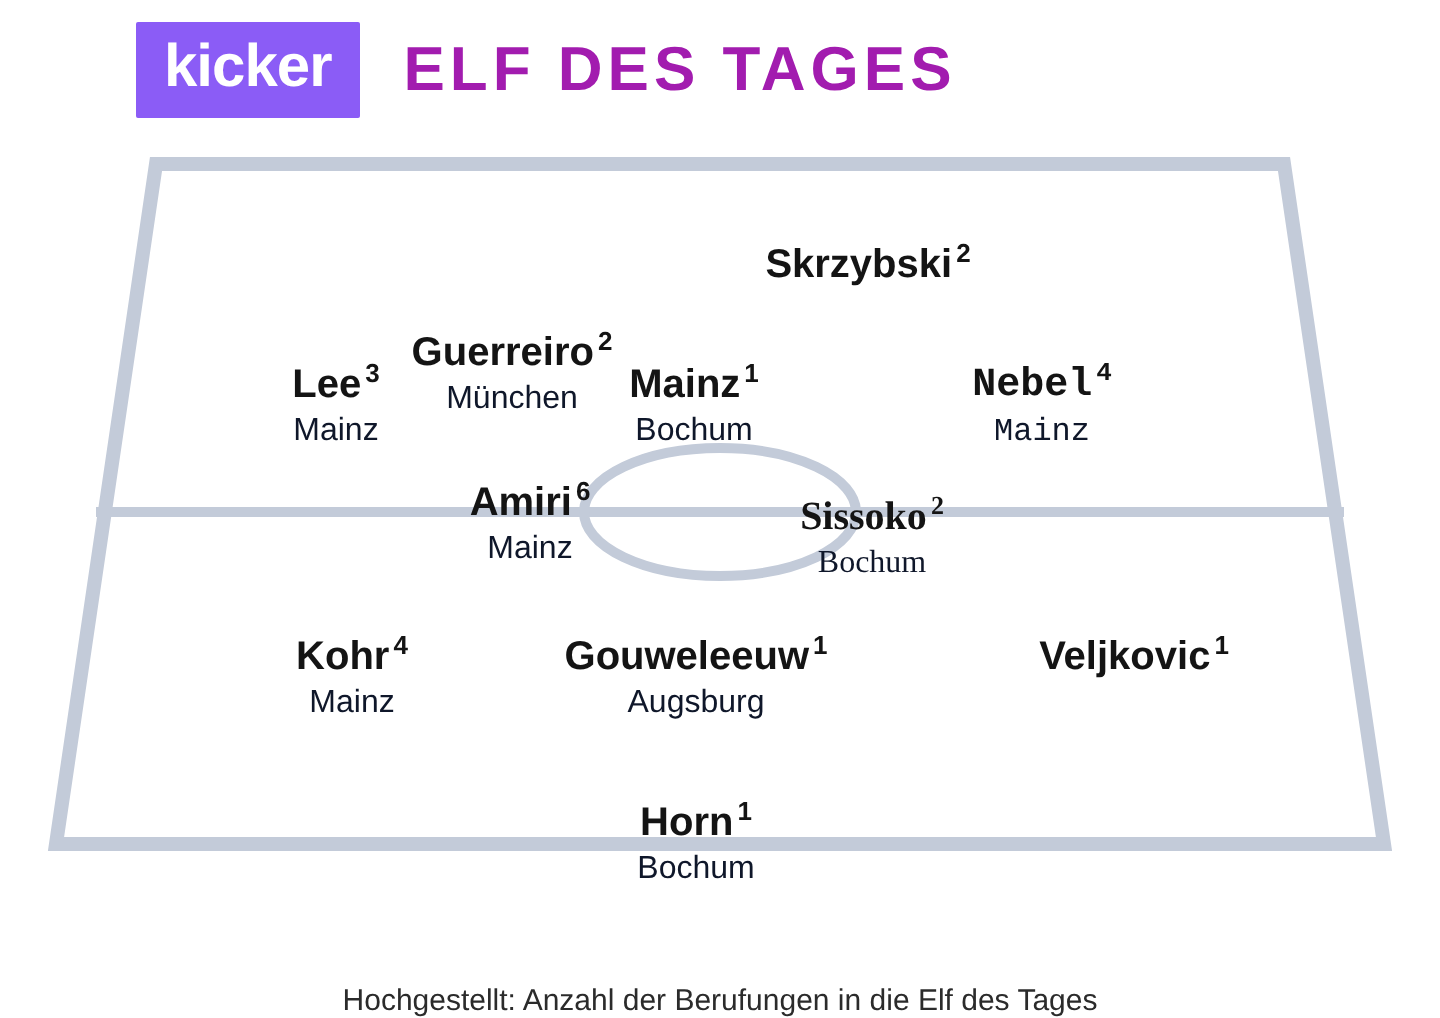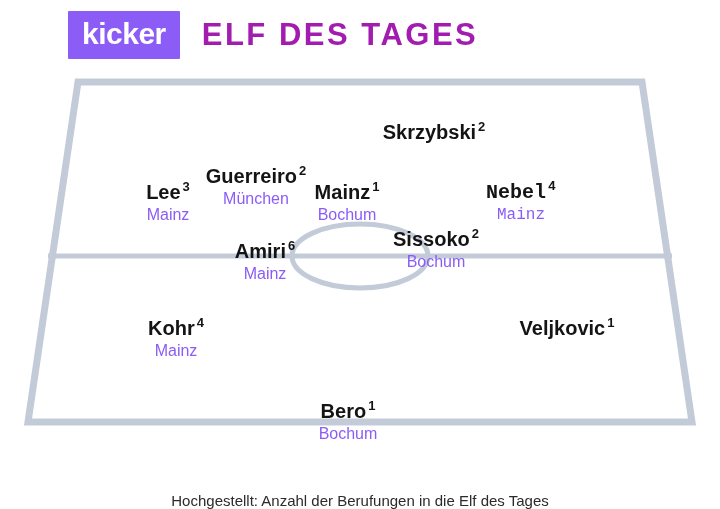--- a/index.html
+++ b/index.html
@@ -76,21 +76,21 @@
     line-height: 1.15;
   }
   .p-name .sup {
     font-size: 13px;
     vertical-align: super;
     font-weight: bold;
     margin-left: 2px;
   }
   .p-club {
     font-size: 16px;
-    color: #8b5cf6;
+    color: #0f172a;
     line-height: 1.3;
     margin-top: 1px;
   }
 
   
   .footer {
     position: absolute;
     left: 0;
     bottom: 0;
     width: 720px;
@@ -146,37 +146,41 @@
     <div class="player" style="left:521px; top:126px;font-family:Liberation Mono, monospace;">
       <div class="p-name"><span>Nebel</span><span class="sup">4</span></div>
       <div class="p-club">Mainz</div>
     </div>
 
     <div class="player" style="left:265px; top:185px;">
       <div class="p-name"><span>Amiri</span><span class="sup">6</span></div>
       <div class="p-club">Mainz</div>
     </div>
 
-    <div class="player" style="left:436px; top:173px;">
+    <div class="player" style="left:436px; top:192px;font-family:Liberation Serif, serif;">
       <div class="p-name"><span>Sissoko</span><span class="sup">2</span></div>
       <div class="p-club">Bochum</div>
     </div>
 
     <div class="player" style="left:176px; top:262px;">
       <div class="p-name"><span>Kohr</span><span class="sup">4</span></div>
       <div class="p-club">Mainz</div>
     </div>
 
+    <div class="player" style="left:348px; top:262px;">
+      <div class="p-name"><span>Gouweleeuw</span><span class="sup">1</span></div>
+      <div class="p-club">Augsburg</div>
+    </div>
 
     <div class="player" style="left:522px; top:262px;margin-left:45px;">
       <div class="p-name"><span>Veljkovic</span><span class="sup">1</span></div>
     </div>
 
     <div class="player" style="left:348px; top:345px;">
-      <div class="p-name"><span>Bero</span><span class="sup">1</span></div>
+      <div class="p-name"><span>Horn</span><span class="sup">1</span></div>
       <div class="p-club">Bochum</div>
     </div>
   </div>
 </div>
 
 <div class="footer">
   <div class="footer-note">Hochgestellt: Anzahl der Berufungen in die Elf des Tages</div>
 </div>
 
 </body></html>

